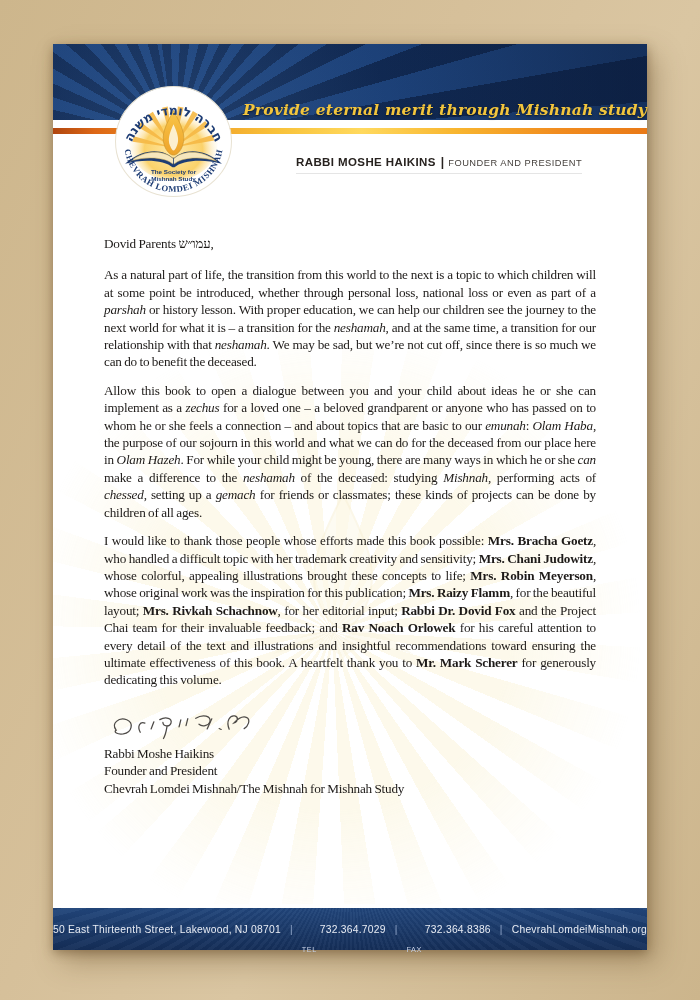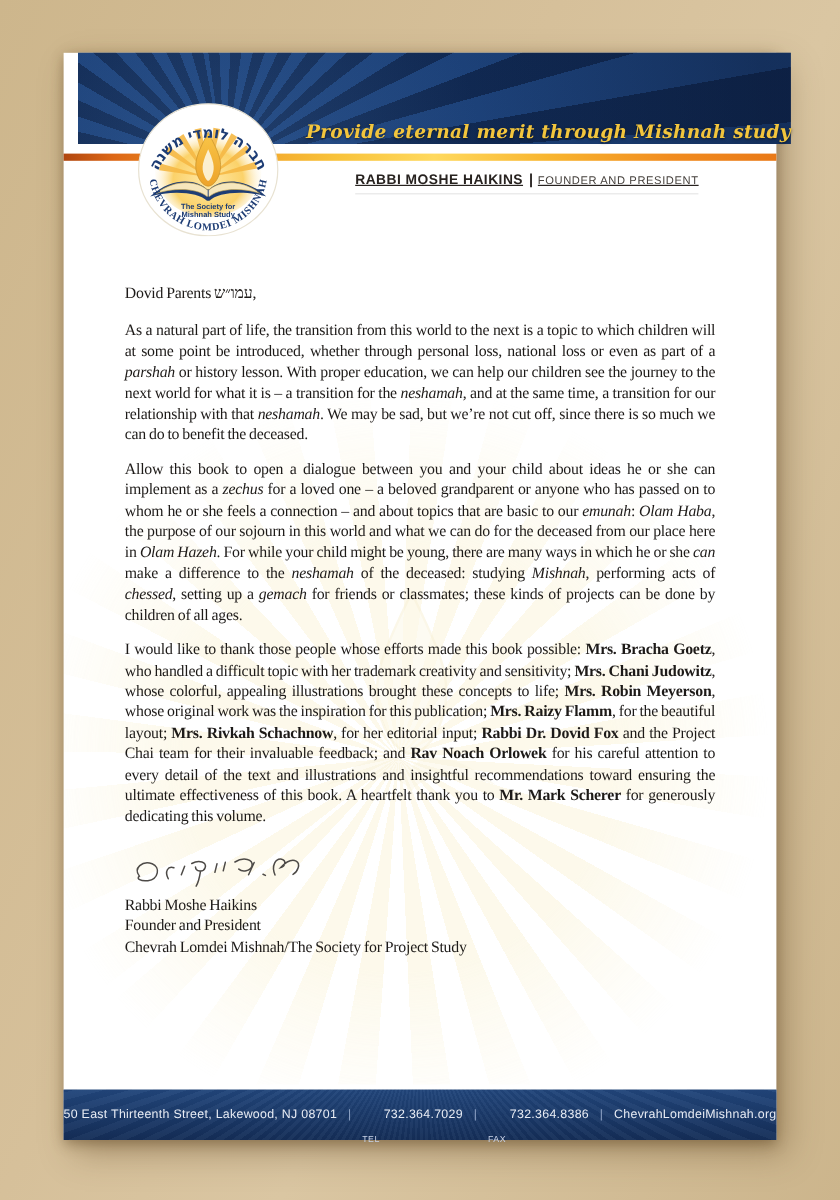--- a/index.html
+++ b/index.html
@@ -8,39 +8,39 @@
     background:linear-gradient(115deg,#cdb68c 0%,#d6c09a 40%,#dac6a2 60%,#ccb58c 100%);
     font-family:"Liberation Serif", serif;
   }
   .page{
     position:absolute; left:53px; top:44px; width:594px; height:906px;
     background:#ffffff;
     box-shadow: 0 3px 10px rgba(90,64,28,.45), 9px 12px 26px rgba(90,64,28,.35);
   }
   
   .header{
-    position:absolute; left:12px; top:0; width:100%; height:76px;
+    position:absolute; left:0; top:0; width:100%; height:76px;
     background-color:#183a70;
     background-image:
       radial-gradient(circle at 122px 95px, rgba(74,120,180,.30) 0%, rgba(10,24,52,.0) 45%, rgba(8,20,46,.38) 95%),
       repeating-conic-gradient(from -8deg at 122px 95px, rgba(10,26,56,.55) 0deg 5.5deg, rgba(38,80,138,.32) 5.5deg 11deg);
   }
   .stripe{
     position:absolute; left:0; top:84px; width:100%; height:6px;
     background:linear-gradient(90deg,#b0460f 0%,#dd6716 7%,#f09a25 22%,#f8c23a 38%,#ffd95e 52%,#f8b52f 68%,#f18c1f 85%,#e97917 100%);
   }
   .tagline{
     position:absolute; left:190px; top:56px; width:376px;
     text-align:center; font-family:"DejaVu Serif", serif;
     font-style:italic; font-weight:bold; font-size:15.5px; color:#f2c53d;
     text-shadow:0 1px 2px rgba(0,0,0,.55); letter-spacing:.2px; white-space:nowrap;
   }
   .namerow{
-    position:absolute; left:243px; top:96px; white-space:nowrap;
-    font-family:"Liberation Sans", sans-serif; color:#27221f;text-decoration:underline;
+    position:absolute; left:243px; top:108px; white-space:nowrap;
+    font-family:"Liberation Sans", sans-serif; color:#27221f;
   }
   .namerow::after{
     content:""; position:absolute; left:0; right:0; bottom:-4px; height:1px;
     background:rgba(0,0,0,.10);
   }
   .namerow .nm{ font-weight:bold; font-size:11.5px; letter-spacing:.4px; }
   .namerow .pipe{ font-weight:bold; font-size:12px; padding:0 4px 0 5px; }
   .namerow .ttl{ font-size:9.3px; letter-spacing:.5px; color:#45403c; }
   .logo{ position:absolute; left:60px; top:40px; }
   
@@ -160,21 +160,21 @@
           <path d="M79,11 L77,18"></path>
           <path d="M86,10 L84,17"></path>
           <path d="M94,10 C101,6 110,8 108,14 C106.5,18 100,19 97,16"></path>
           <path d="M110,11 L105,21"></path>
           <path d="M117,21 L119,22"></path>
           <path d="M127,22 C124,14 128,8 133,9 C137,10 136,15 132,16 C136,12 141,9 145,11 C149,13.5 146,20 142,22"></path>
         </g>
       </svg>
       <p class="signer">Rabbi Moshe Haikins</p>
       <p class="signer">Founder and President</p>
-      <p class="signer">Chevrah Lomdei Mishnah/The Society for Project Study</p>
+      <p class="signer">Chevrah Lomdei Mishnah/The Mishnah for Mishnah Study</p>
     </div>
 
     <div class="footer">
       <span>50 East Thirteenth Street, Lakewood, NJ 08701</span>
       <span class="fsep">|</span>
       <span class="flabel">TEL</span>
       <span>732.364.7029</span>
       <span class="fsep">|</span>
       <span class="flabel">FAX</span>
       <span>732.364.8386</span>

